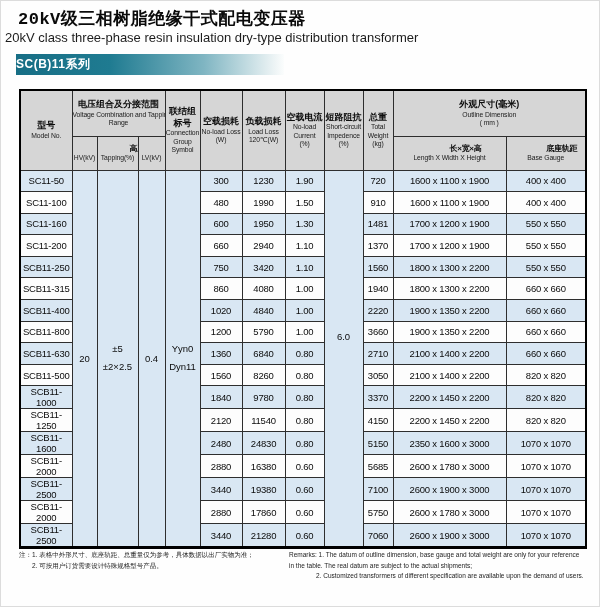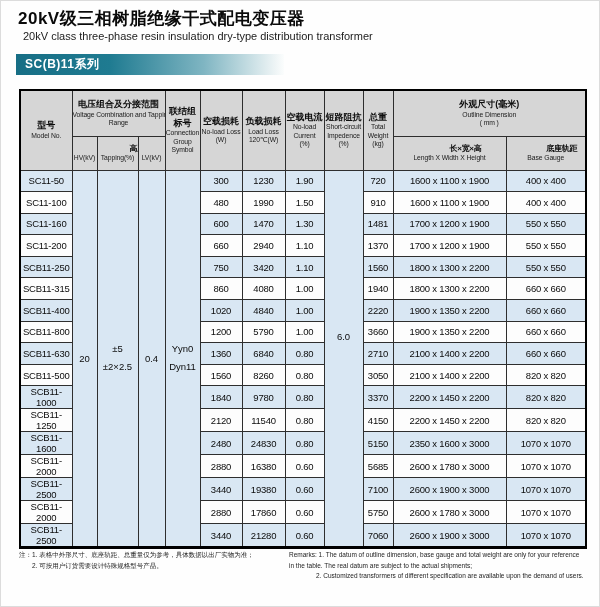--- a/index.html
+++ b/index.html
@@ -2,27 +2,27 @@
 <html><head>
 <meta charset="utf-8">
 <style>
   * { margin:0; padding:0; box-sizing:border-box; }
   html,body { width:600px; height:607px; }
   body { font-family:"Liberation Sans","DejaVu Sans",sans-serif; background:#ffffff; }
   .sheet { position:relative; width:600px; height:607px; background:#fefefe;
            border:1px solid #dcdcdc; overflow:hidden; }
 
   .title-cn { position:absolute; left:17px; top:6px; font-size:17px; font-weight:bold;
-              color:#0a0a0a; letter-spacing:0.5px; }
-  .title-en { position:absolute; left:22px; top:29px; font-size:11px; color:#1c1c1c; }
+              color:#0a0a0a; letter-spacing:0.5px;font-family:Liberation Mono, monospace; }
+  .title-en { position:absolute; left:4px; top:29px; font-size:13px; color:#1c1c1c; }
 
   .series-banner { position:absolute; left:15px; top:53px; width:268px; height:21px;
        background:linear-gradient(90deg,#176e85 0%,#1f7b91 35%,#7fb5c2 70%,#eff5f6 97%,#fbfdfd 100%);
        color:#ffffff; font-size:12px; font-weight:bold; line-height:21px;
-       padding-left:9px; letter-spacing:0.5px; }
+       letter-spacing:0.5px; }
 
   table.spec { position:absolute; left:18px; top:88px; width:566px;
        border-collapse:collapse; table-layout:fixed;
        border:2px solid #000; border-bottom-width:3px; }
   .spec th, .spec td { border:1px solid #2e2e2e; text-align:center; vertical-align:middle;
        overflow:hidden; }
 
   .spec thead th { background:#d6d6d6; padding:1px 0; }
   .tier1 { height:46px; } .tier2 { height:34px; }
   .hcn { font-size:9px; font-weight:bold; color:#0d0d0d; line-height:1.3; white-space:nowrap; }
@@ -168,21 +168,21 @@
       <td class="dcell">480</td>
       <td class="dcell">1990</td>
       <td class="dcell">1.50</td>
       <td class="dcell">910</td>
       <td class="dcell">1600 x 1100 x 1900</td>
       <td class="dcell">400 x 400</td>
     </tr>
         <tr class="alt">
       <td class="dcell">SC11-160</td>
       <td class="dcell">600</td>
-      <td class="dcell">1470</td>
+      <td class="dcell">1950</td>
       <td class="dcell">1.30</td>
       <td class="dcell">1481</td>
       <td class="dcell">1700 x 1200 x 1900</td>
       <td class="dcell">550 x 550</td>
     </tr>
         <tr>
       <td class="dcell">SC11-200</td>
       <td class="dcell">660</td>
       <td class="dcell">2940</td>
       <td class="dcell">1.10</td>

